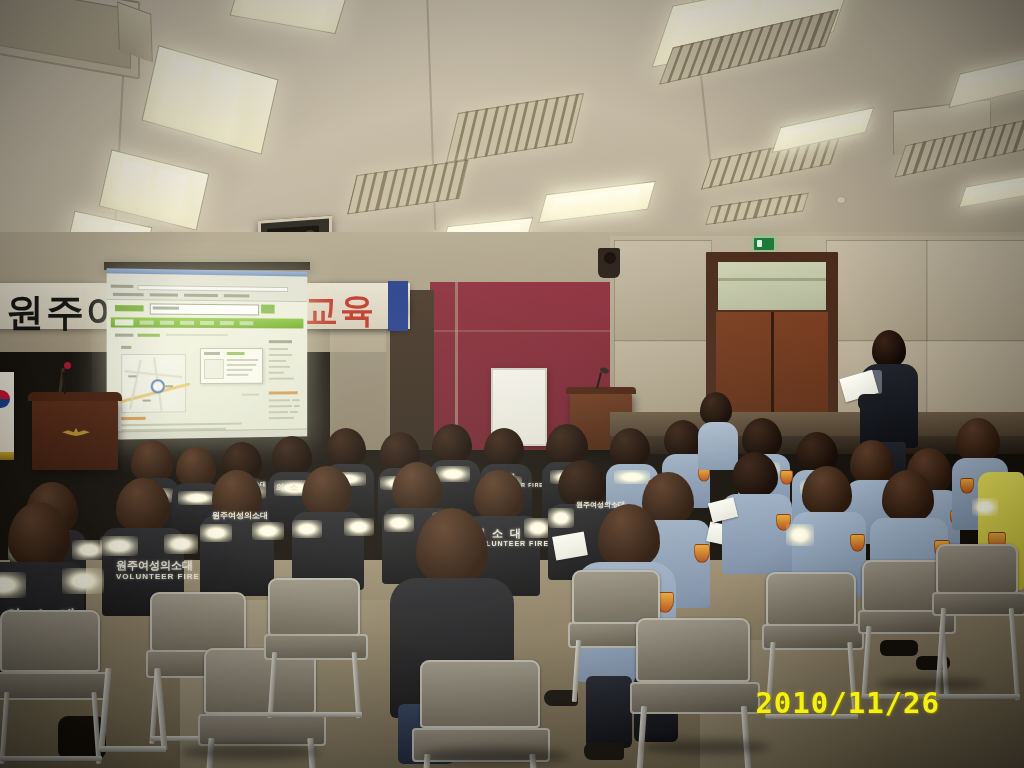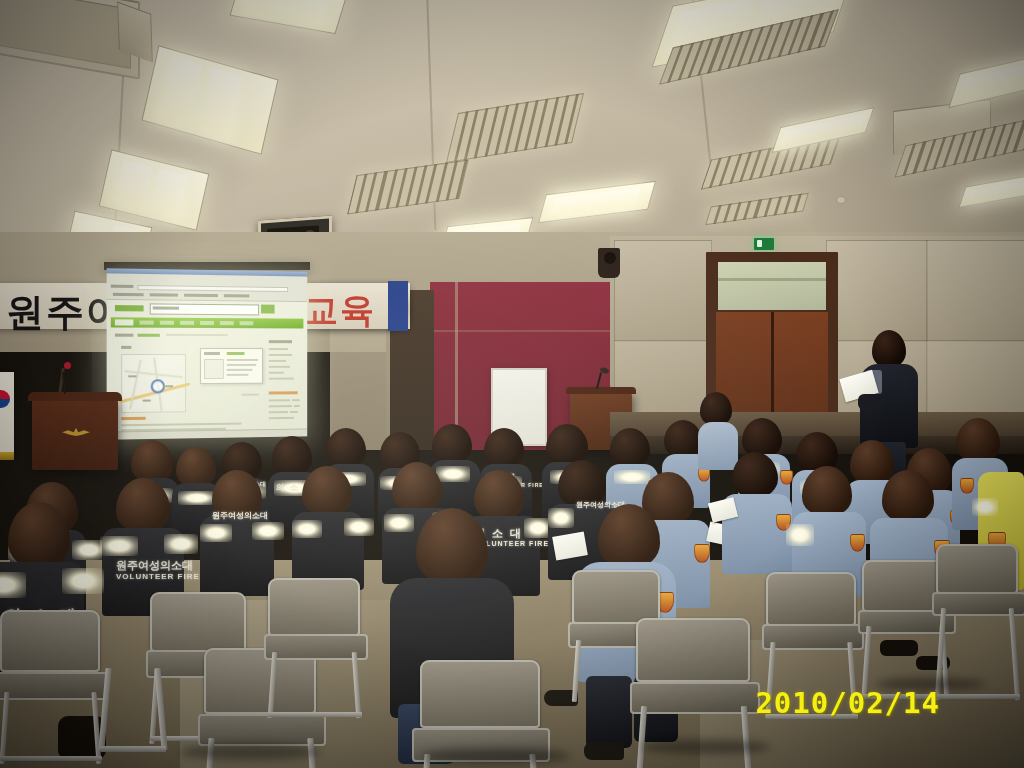--- a/index.html
+++ b/index.html
@@ -744,15 +744,15 @@
   </div>
 
   <div class="shadow" style="left:180px;top:744px;width:140px;height:16px;"></div>
   <div class="shadow" style="left:420px;top:748px;width:150px;height:16px;"></div>
   <div class="shadow" style="left:640px;top:740px;width:130px;height:14px;"></div>
   <div class="shadow" style="left:876px;top:678px;width:110px;height:12px;"></div>
 
   <div class="flash"></div>
   <div class="vignette"></div>
 
-  <div class="datestamp">2010/02/14</div>
+  <div class="datestamp">2010/11/26</div>
 
 </div>
 
 </body></html>

